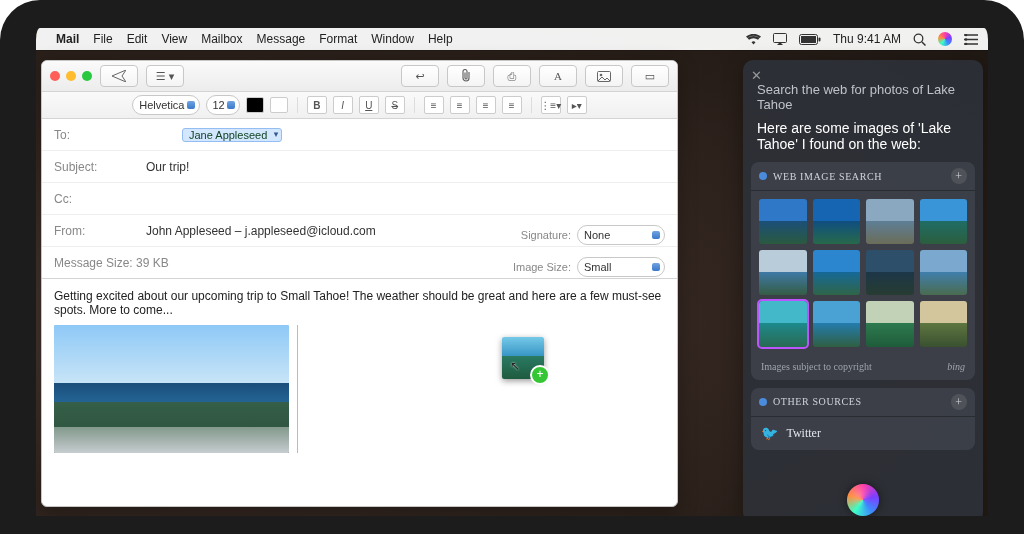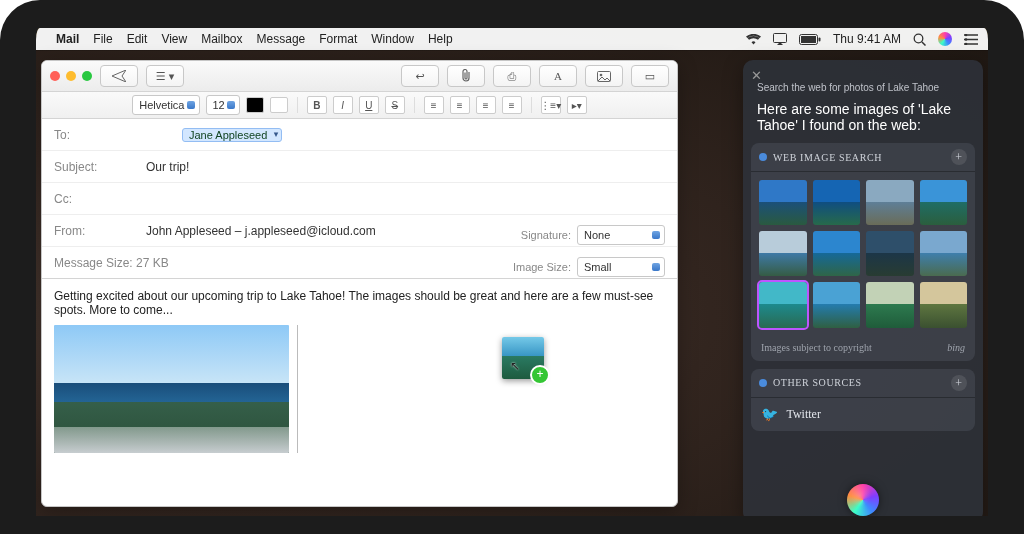--- a/index.html
+++ b/index.html
@@ -73,21 +73,21 @@
     background:linear-gradient(#fff,#f4f4f4);
     display:inline-flex;align-items:center;justify-content:center;
     font-size:11px;color:#555;
   }
   .tb-spacer{flex:1;}
   .mail-tb2{
     height:26px;display:flex;align-items:center;justify-content:center;gap:6px;
     background:linear-gradient(#fafafa,#f0f0f0);border-bottom:1px solid var(--border);
   }
   .select{
-    height:18px;border:1px solid #c8c8c8;border-radius:3px;background:#fff;
+    height:18px;border:1px solid #c8c8c8;border-radius:10px;background:#fff;
     display:inline-flex;align-items:center;padding:0 14px 0 6px;font-size:11px;color:#333;position:relative;
   }
   .select::after{content:"";position:absolute;right:4px;top:50%;transform:translateY(-50%);width:8px;height:8px;
     background:linear-gradient(#6fa4e2,#3a78c9);border-radius:2px;}
   .swatch{width:16px;height:14px;border:1px solid #ccc;border-radius:2px;}
   .swatch.black{background:#000;}
   .swatch.box{background:#fff;}
   .icon-b{width:18px;height:16px;border:1px solid #ccc;border-radius:2px;background:#fff;
     display:inline-flex;align-items:center;justify-content:center;font-size:10px;color:#555;}
   .sep{width:1px;height:16px;background:#ddd;margin:0 3px;}
@@ -124,21 +124,21 @@
   .drag .plus{position:absolute;right:-6px;bottom:-6px;width:16px;height:16px;border-radius:50%;
     background:#34c634;border:2px solid #fff;color:#fff;font-size:12px;line-height:14px;text-align:center;}
   
   .siri-panel{
     position:absolute;right:5px;top:32px;width:240px;height:462px;
     background:rgba(45,48,56,0.93);border-radius:10px;color:#eee;font-size:12px;
     box-shadow:0 5px 20px rgba(0,0,0,0.35);
     display:flex;flex-direction:column;overflow:hidden;
   }
   .siri-close{position:absolute;left:8px;top:8px;color:#999;font-size:13px;}
-  .siri-q{padding:22px 14px 4px;color:#bfc2c9;font-size:10px;}
+  .siri-q{padding:22px 14px 4px;color:#bfc2c9;font-size:13px;}
   .siri-h{padding:4px 14px 10px;font-size:14px;font-weight:500;color:#fff;}
   .section{
     margin:0 8px 8px;background:rgba(90,95,105,0.35);border-radius:8px;overflow:hidden;font-family:Liberation Serif, serif;
   }
   .sec-head{
     display:flex;align-items:center;padding:6px 8px;font-size:10px;letter-spacing:0.6px;color:#cfd3da;
     border-bottom:1px solid rgba(0,0,0,0.3);
   }
   .sec-head .led{width:8px;height:8px;border-radius:50%;background:#4a8bdc;margin-right:6px;}
   .sec-head .plus-b{margin-left:auto;width:16px;height:16px;border-radius:50%;background:rgba(255,255,255,0.1);
@@ -291,30 +291,30 @@
       </div>
       <div class="frow">
         <span class="flabel">From:</span>
         <span>John Appleseed – j.appleseed@icloud.com</span>
         <div class="right-ctrl">
           <span>Signature:</span>
           <span class="select" style="width:66px">None</span>
         </div>
       </div>
       <div class="frow">
-        <span style="color:#888">Message Size:  27 KB</span>
+        <span style="color:#888">Message Size:  39 KB</span>
         <div class="right-ctrl">
           <span>Image Size:</span>
           <span class="select" style="width:66px">Small</span>
         </div>
       </div>
     </div>
 
     <div class="body">
-      <div class="body-text">Getting excited about our upcoming trip to Lake Tahoe! The images should be great and here are a few must-see spots. More to come...</div>
+      <div class="body-text">Getting excited about our upcoming trip to Small Tahoe! The weather should be great and here are a few must-see spots. More to come...</div>
       <div class="attachment-area">
         <div class="photo"></div>
         <div class="divider"></div>
       </div>
       <div class="drag">
         <span class="cursor">↖</span>
         <span class="plus">+</span>
       </div>
     </div>
   </div>

